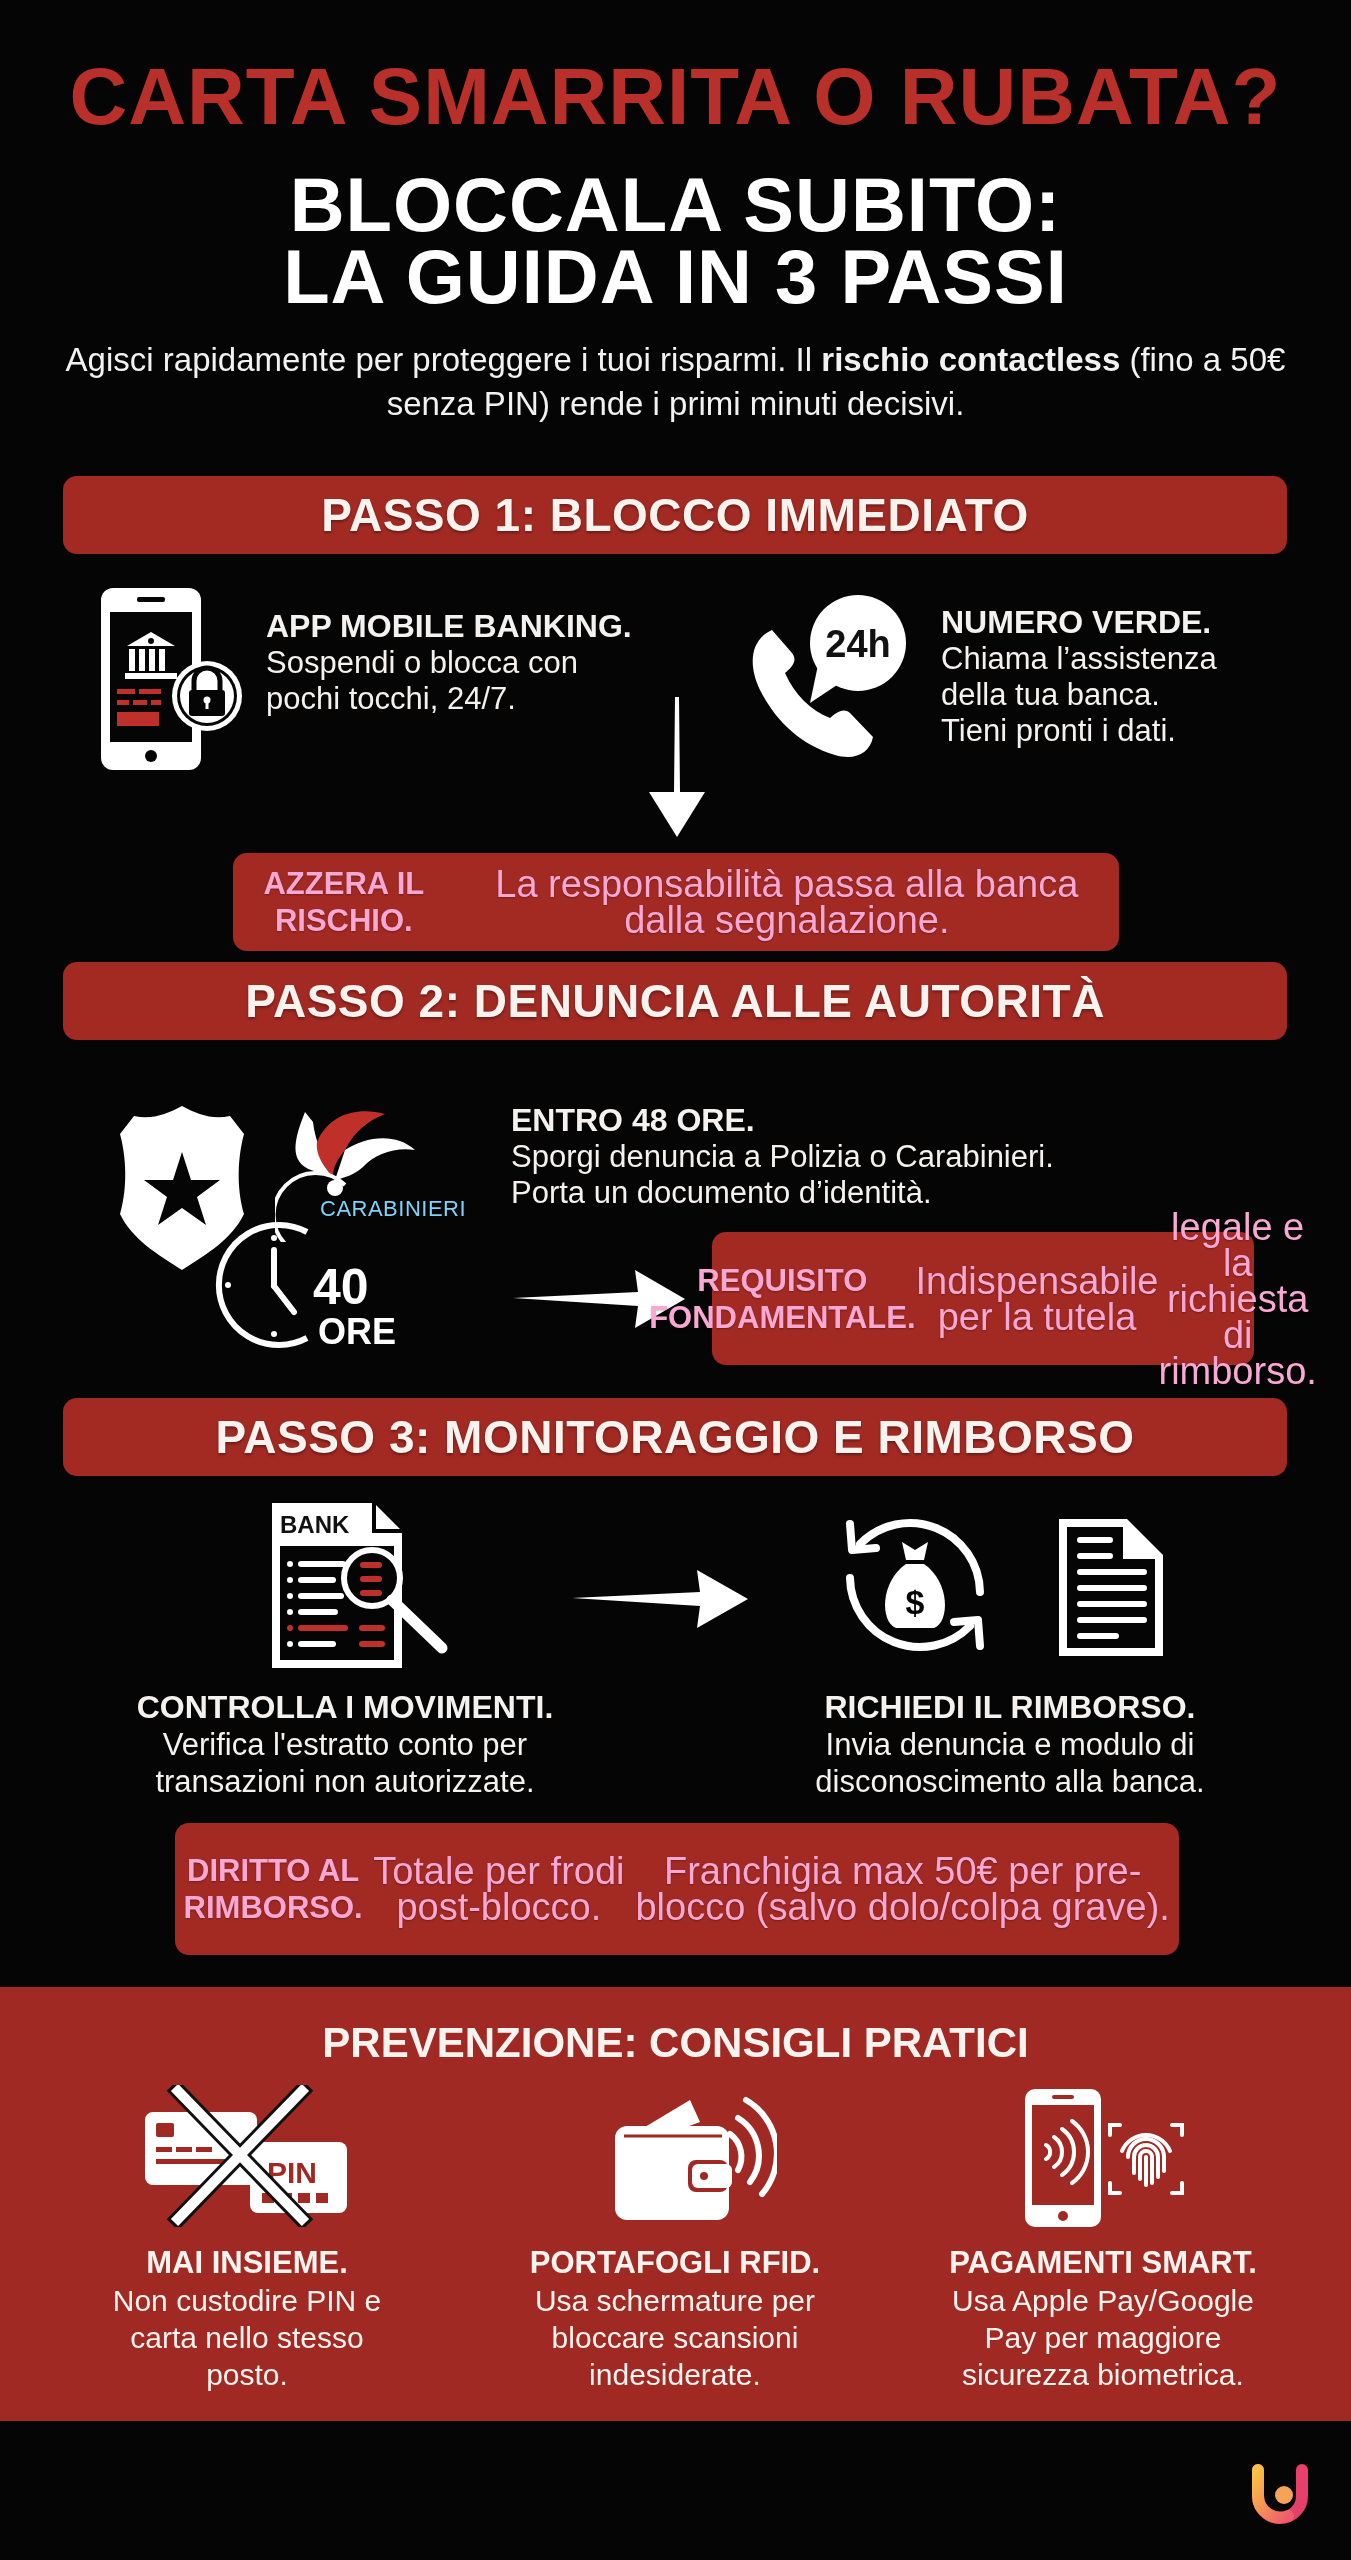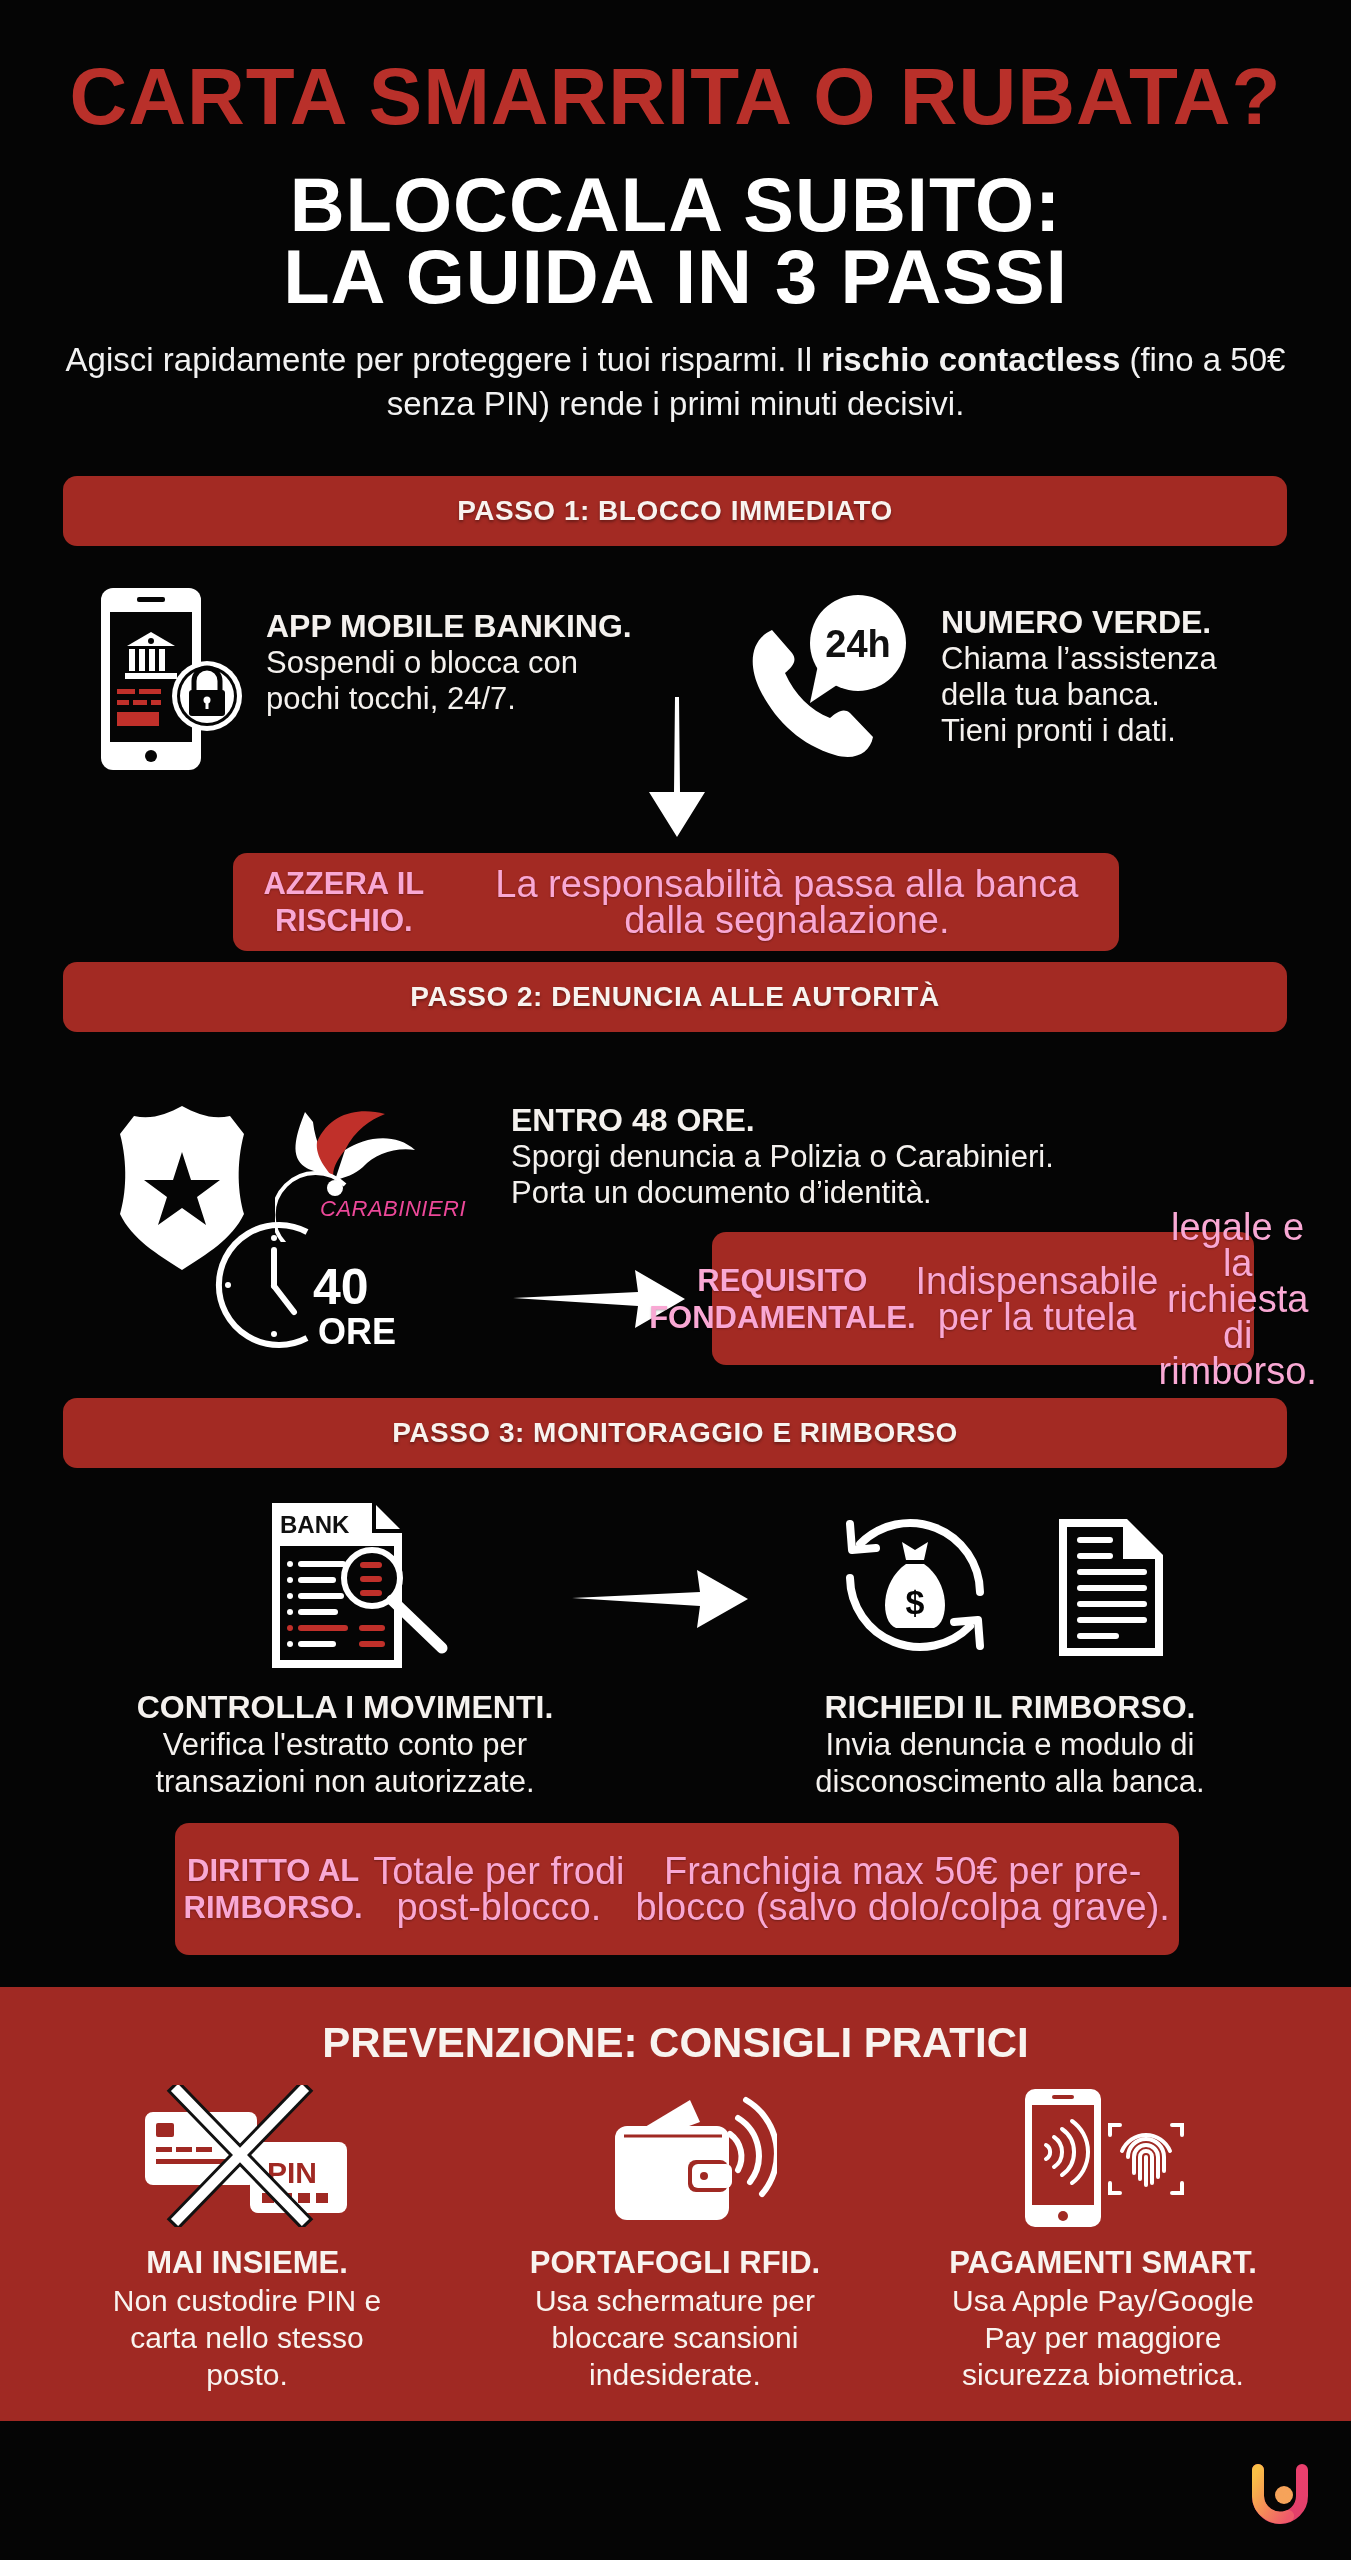--- a/index.html
+++ b/index.html
@@ -3,21 +3,21 @@
 <meta charset="utf-8">
 <style>
   * { box-sizing: border-box; margin: 0; padding: 0; }
   html, body { width: 1351px; height: 2560px; background: #050505; overflow: hidden; }
   body { position: relative; font-family: "Liberation Sans", "DejaVu Sans", sans-serif; color: #f4f1ee; }
   .abs { position: absolute; }
   .title-red { left: 0; width: 1351px; top: 52px; font-size: 80px; font-weight: 700; color: #b9302a; text-align: center; letter-spacing: 1px; line-height: 90px; }
   .title-white { left: 0; width: 1351px; font-size: 76px; font-weight: 700; color: #ffffff; text-align: center; line-height: 80px; letter-spacing: 1px; }
   .subtitle { left: 60px; width: 1231px; top: 338px; font-size: 33px; line-height: 44px; text-align: center; color: #f2f2f2; }
   .subtitle b { font-weight: 700; }
-  .banner { left: 63px; width: 1224px; height: 70px; background: #a32a23; border-radius: 14px; display: flex; align-items: center; justify-content: center; font-size: 28px; font-weight: 700; color: #f8f3ef; letter-spacing: 0.5px; text-shadow: 0 2px 3px rgba(0,0,0,0.35); }
+  .banner { left: 63px; width: 1224px; height: 78px; background: #a32a23; border-radius: 14px; display: flex; align-items: center; justify-content: center; font-size: 46px; font-weight: 700; color: #f8f3ef; letter-spacing: 0.5px; text-shadow: 0 2px 3px rgba(0,0,0,0.35); }
   .redbox { background: #a32a23; border-radius: 14px; display: flex; flex-direction: row; align-items: center; justify-content: center; text-align: center; color: #f9a8d4; text-shadow: 0 1px 2px rgba(0,0,0,0.3); }
   .redbox .t { font-weight: 700; font-size: 31px; line-height: 37px; }
   .redbox .d { font-size: 38px; line-height: 36px; }
   .block-text .t { font-weight: 700; font-size: 32px; line-height: 37px; }
   .block-text .d { font-size: 31px; line-height: 36px; }
   .col-text { text-align: center; }
   .col-text .t { font-weight: 700; font-size: 32px; line-height: 38px; }
   .col-text .d { font-size: 31px; line-height: 37px; }
   .prev-band { left: 0; top: 1987px; width: 1351px; height: 434px; background: #a02923; }
   .prev-title { left: 0; width: 1351px; top: 2018px; text-align: center; font-size: 42px; font-weight: 700; color: #f8f3ef; line-height: 50px; }
@@ -109,21 +109,21 @@
 
 <div class="abs" style="left:275px; top:1102px;">
   <svg width="200" height="140" viewBox="0 0 200 140">
     <path d="M30 10 C20 35 15 55 30 65 C40 72 55 70 60 78 C50 60 40 40 38 20 Z" fill="#fff"></path>
     <path d="M42 40 C55 10 85 5 110 12 C95 18 80 28 70 48 C62 58 55 70 60 78 C52 68 40 55 42 40 Z" fill="#c0302a"></path>
     <path d="M70 48 C90 35 120 30 140 48 C120 45 100 52 88 65 C80 72 70 76 60 78 Z" fill="#fff"></path>
     <circle cx="60" cy="86" r="8" fill="#fff"></circle>
     <path d="M70 95 A42 42 0 1 0 70 155" stroke="#fff" stroke-width="4" fill="none" transform="translate(0,-12)"></path>
   </svg>
 </div>
-<div class="abs" style="left:320px; top:1196px; font-size:22px; font-style:italic; color:#ec4899; letter-spacing:0.5px;">CARABINIERI</div>
+<div class="abs" style="left:320px; top:1196px; font-size:22px; color:#7dd3fc; letter-spacing:0.5px;">CARABINIERI</div>
 
 <div class="abs" style="left:212px; top:1220px;">
   <svg width="120" height="130" viewBox="0 0 120 130">
     <path d="M95 12 A60 60 0 1 0 95 118" stroke="#fff" stroke-width="6" fill="none"></path>
     <line x1="62" y1="30" x2="62" y2="66" stroke="#fff" stroke-width="6" stroke-linecap="round"></line>
     <line x1="62" y1="66" x2="82" y2="92" stroke="#fff" stroke-width="6" stroke-linecap="round"></line>
     <circle cx="62" cy="18" r="3" fill="#fff"></circle>
     <circle cx="16" cy="65" r="3" fill="#fff"></circle>
     <circle cx="62" cy="114" r="3" fill="#fff"></circle>
   </svg>

